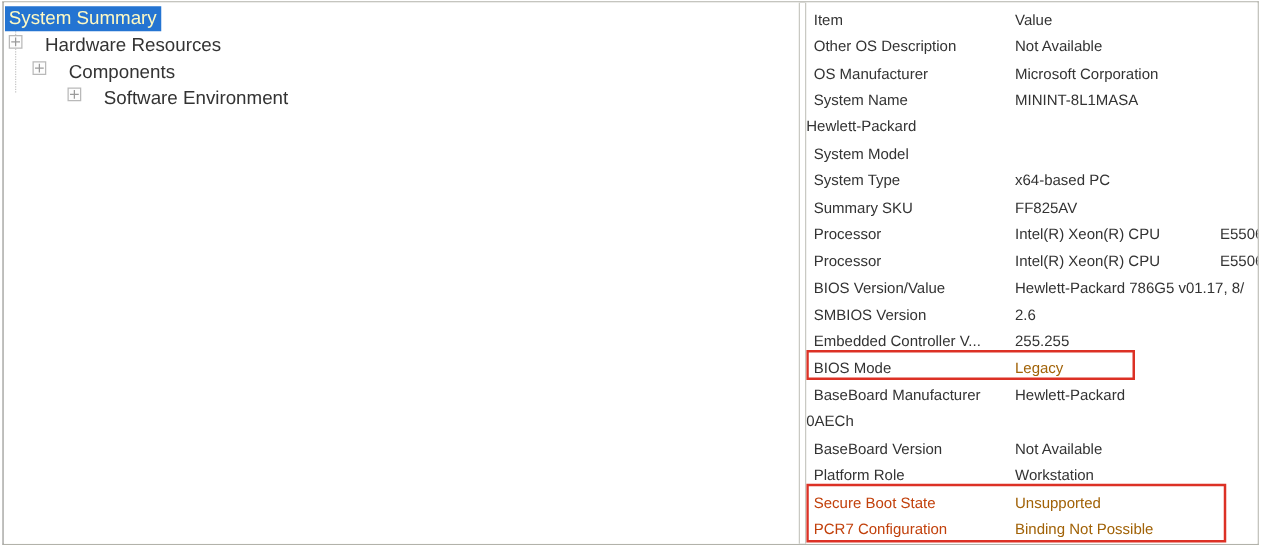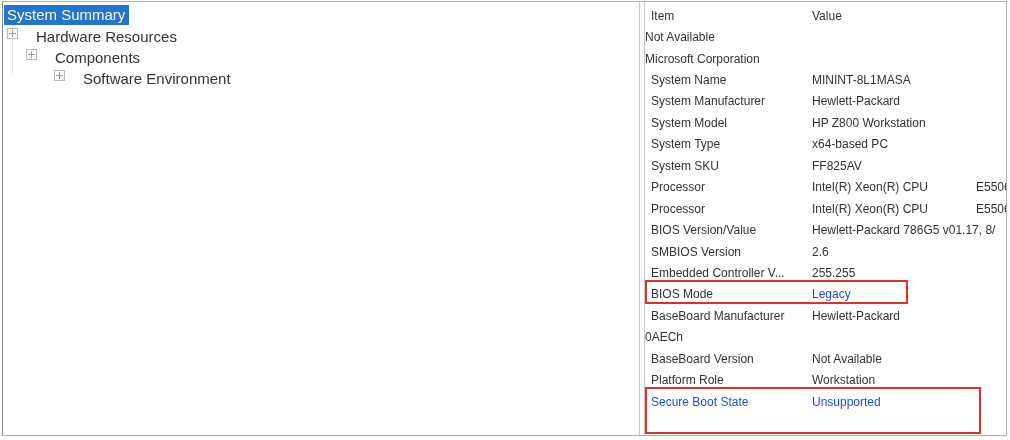--- a/index.html
+++ b/index.html
@@ -51,22 +51,22 @@
     font-size:12px; color:#333; white-space:nowrap;
   }
   .cell-item {
     width:161px; flex:none; padding-left:6px;
     overflow:hidden; text-overflow:clip; white-space:nowrap;
   }
   .cell-value {
     flex:1; position:relative; overflow:hidden; white-space:nowrap;
   }
   .value2 { position:absolute; left:164px; top:0; }
-  .olive { color:#1d4ed8; }
-  .olive-row .cell-item { color:#1d4ed8; }
+  .olive { color:#a16207; }
+  .olive-row .cell-item { color:#c2410c; }
   
   .redbox {
     position:absolute; border:2px solid #dc3125; pointer-events:none;
     box-sizing:border-box; background:transparent;
   }
   .box1 { left:0; top:278px; width:263px; height:24px; }
   .box2 { left:0; top:385px; width:336px; height:47px; }
 </style>
 </head>
 <body>
@@ -91,43 +91,43 @@
   </div>
 
   <div class="right-pane">
     <div class="rows-wrap">
       <div class="row">
         <span class="cell-item">Item</span>
         <span class="cell-value">Value</span>
       </div>
       <div id="rows">
           <div class="row">
+            <span class="cell-item">Other OS Description</span>
             <span class="cell-value">Not Available</span>
           </div>
           <div class="row">
+            <span class="cell-item">OS Manufacturer</span>
             <span class="cell-value">Microsoft Corporation</span>
           </div>
           <div class="row">
             <span class="cell-item">System Name</span>
             <span class="cell-value">MININT-8L1MASA</span>
           </div>
           <div class="row">
-            <span class="cell-item">System Manufacturer</span>
             <span class="cell-value">Hewlett-Packard</span>
           </div>
           <div class="row">
             <span class="cell-item">System Model</span>
-            <span class="cell-value">HP Z800 Workstation</span>
           </div>
           <div class="row">
             <span class="cell-item">System Type</span>
             <span class="cell-value">x64-based PC</span>
           </div>
           <div class="row">
-            <span class="cell-item">System SKU</span>
+            <span class="cell-item">Summary SKU</span>
             <span class="cell-value">FF825AV</span>
           </div>
           <div class="row">
             <span class="cell-item">Processor</span>
             <span class="cell-value">Intel(R) Xeon(R) CPU<span class="value2">E5506</span></span>
           </div>
           <div class="row">
             <span class="cell-item">Processor</span>
             <span class="cell-value">Intel(R) Xeon(R) CPU<span class="value2">E5506</span></span>
           </div>
@@ -159,19 +159,23 @@
             <span class="cell-value">Not Available</span>
           </div>
           <div class="row">
             <span class="cell-item">Platform Role</span>
             <span class="cell-value">Workstation</span>
           </div>
           <div class="row olive-row">
             <span class="cell-item">Secure Boot State</span>
             <span class="cell-value olive">Unsupported</span>
           </div>
+          <div class="row olive-row">
+            <span class="cell-item">PCR7 Configuration</span>
+            <span class="cell-value olive">Binding Not Possible</span>
+          </div>
         </div>
     </div>
     <div class="redbox box1"></div>
     <div class="redbox box2"></div>
   </div>
 
 </div>
 
 </body></html>

